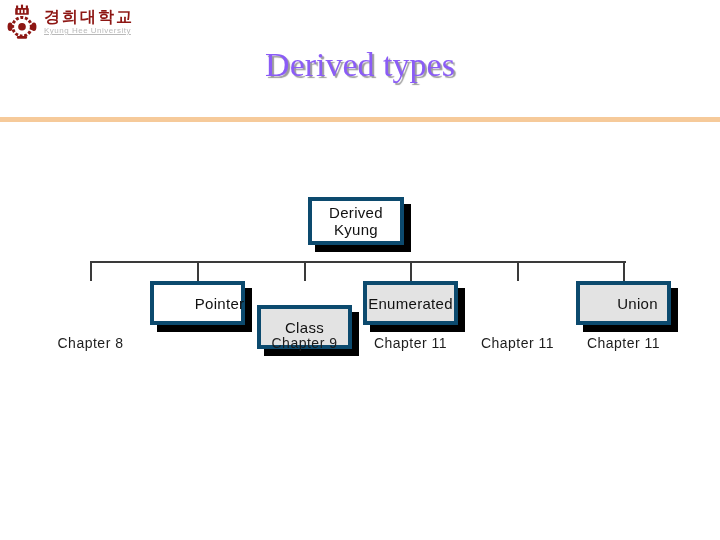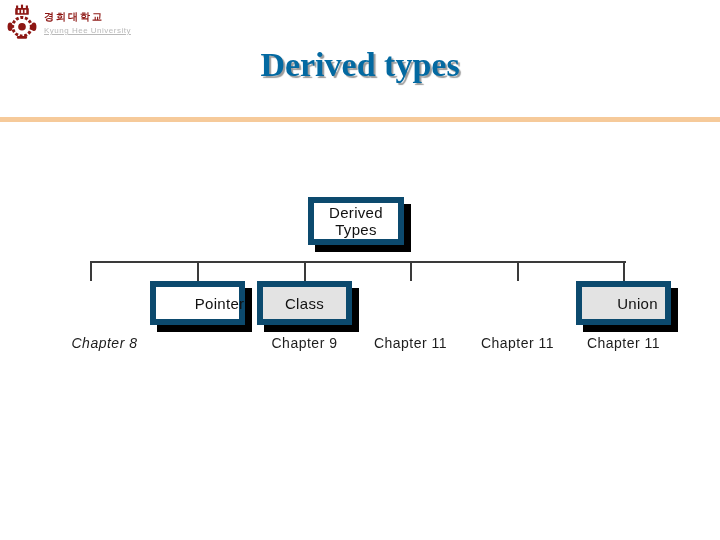--- a/index.html
+++ b/index.html
@@ -15,58 +15,58 @@
   
   .logo {
     position: absolute;
     left: 5px; top: 4px;
     display: flex;
     align-items: flex-start;
   }
   .logo .emblem { width: 34px; height: 37px; margin-right: 5px; }
   .logo .names { display: flex; flex-direction: column; margin-top: 4px; }
   .logo .kname {
-    font-size: 10px;
+    font-size: 16px;
     font-weight: bold;
     letter-spacing: 2px;
     line-height: 17px;
   }
   .logo .ename {
     font-size: 8px;
     letter-spacing: 0.5px;
     margin-top: 1px;
     text-decoration: underline;
   }
 
   
   .page-title {
     position: absolute;
     left: 0; top: 46px;
     width: 100%;
     text-align: center;
     font-family: "Liberation Serif", serif;
-    font-weight: bold;
+    font-weight: normal;
     font-size: 34px;
-    color: #0369a1;
+    color: #8b5cf6;
     text-shadow: 2px 2px 1px #9c9c9c;
   }
   .divider {
     position: absolute;
     left: 0; top: 117px;
     width: 720px;
     height: 5px;
   }
 
   
   .diagram { position: absolute; left: 0; top: 0; width: 720px; height: 540px; }
 
   .node {
     position: absolute;
     box-sizing: border-box;
-    border: 6px solid #0c4a6e;
+    border: 4px solid #0c4a6e;
     box-shadow: 7px 7px 0 #000000;
     display: flex;
     align-items: center;
     justify-content: center;
     text-align: center;
     font-size: 15px;
     color: #111111;
     letter-spacing: 0.3px;
     white-space: nowrap;
   }
@@ -105,21 +105,21 @@
   .chapter {
     position: absolute;
     top: 335px;
     width: 115px;
     text-align: center;
     font-size: 14px;
     letter-spacing: 0.5px;
     color: #1d1d1d;
     white-space: nowrap;
   }
-  .ch0 { left: 47px; font-style: italic; }
+  .ch0 { left: 33px; }
   .ch1 { left: 140px; }
   .ch2 { left: 247px; }
   .ch3 { left: 353px; }
   .ch4 { left: 460px; }
   .ch5 { left: 566px; }
 </style>
 </head>
 <body>
 
 <div class="slide">
@@ -148,36 +148,39 @@
   </div>
 
   <div class="page-title">Derived types</div>
 
   <div class="divider" style="background-color: rgb(246, 202, 154);"></div>
 
   <div class="diagram">
 
     <div class="node root-node" style="background-color: rgb(255, 255, 255);">
       <span>Derived</span>
-      <span>Types</span>
+      <span>Kyung</span>
     </div>
 
     <div class="branch-line" style="background-color: rgb(58, 58, 58);"></div>
     <div class="stub s0" style="background-color: rgb(58, 58, 58);"></div>
     <div class="stub s1" style="background-color: rgb(58, 58, 58);"></div>
     <div class="stub s2" style="background-color: rgb(58, 58, 58);"></div>
     <div class="stub s3" style="background-color: rgb(58, 58, 58);"></div>
     <div class="stub s4" style="background-color: rgb(58, 58, 58);"></div>
     <div class="stub s5" style="background-color: rgb(58, 58, 58);"></div>
 
     <div class="node child-node c1" style="background-color: rgb(255, 255, 255);">
       <span>Pointer</span>
     </div>
-    <div class="node child-node c2" style="background-color: rgb(227, 227, 227);">
+    <div class="node child-node c2" style="background-color: rgb(227, 227, 227); margin-top: 24px;">
       <span>Class</span>
+    </div>
+    <div class="node child-node c3" style="background-color: rgb(227, 227, 227);">
+      <span>Enumerated</span>
     </div>
     <div class="node child-node c5" style="background-color: rgb(227, 227, 227); padding-left: 28px;">
       <span>Union</span>
     </div>
 
     <div class="chapter ch0">Chapter 8</div>
     <div class="chapter ch1"></div>
     <div class="chapter ch2">Chapter 9</div>
     <div class="chapter ch3">Chapter 11</div>
     <div class="chapter ch4">Chapter 11</div>

